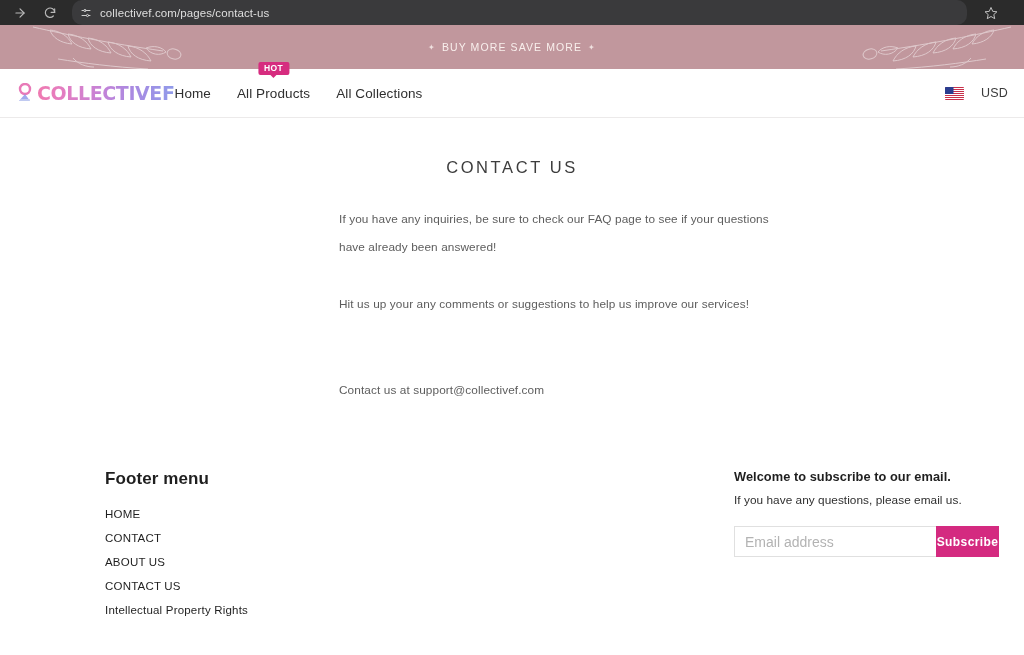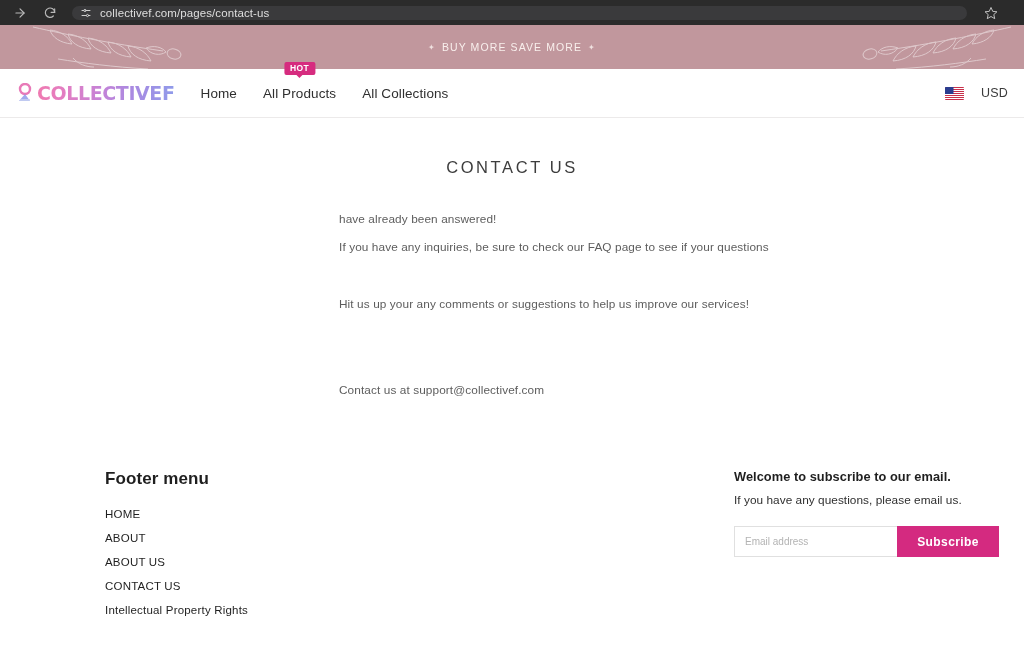--- a/index.html
+++ b/index.html
@@ -22,21 +22,21 @@
   }
   .nav-btn {
     width: 20px; height: 20px;
     display: flex; align-items: center; justify-content: center;
     color: #b9b9b9;
     flex: 0 0 auto;
   }
   .nav-btn svg { display: block; }
   .omnibox {
     flex: 1 1 auto;
-    height: 14px;
+    height: 25px;
     background: #3a3a3c;
     border-radius: 10px;
     display: flex;
     align-items: center;
     padding: 0 8px;
     gap: 8px;
     margin-left: 2px;
     max-width: 895px;
   }
   .omnibox .site-icon { color: #cfcfcf; display: flex; align-items: center; }
@@ -87,21 +87,20 @@
     border-bottom: 1px solid #eceaea;
     display: flex;
     align-items: center;
     padding: 0 16px;
     position: relative;
   }
   .logo-wrap {
     display: flex;
     align-items: center;
     gap: 3px;
-    margin-right: 26px;
   }
   .logo-mark { display: block; }
   .logo-text {
     font-size: 19px;
     font-weight: 700;
     letter-spacing: -0.4px;
     background: linear-gradient(92deg, #f07ab0 0%, #e17ec4 22%, #c383d8 48%, #a88ae2 70%, #8f9bea 100%);
     -webkit-background-clip: text;
     background-clip: text;
     color: transparent;
@@ -214,21 +213,21 @@
     color: #2f2f2f;
     letter-spacing: 0.05px;
     margin-bottom: 19px;
   }
   .subscribe-row { display: flex; height: 31px; }
   .email-input {
     flex: 1 1 auto;
     border: 1px solid #e0e0e0;
     border-right: none;
     padding: 0 10px;
-    font-size: 10px;
+    font-size: 14px;
     color: #333;
     font-family: "Liberation Sans", sans-serif;
     background: #fff;
     outline: none;
   }
   .email-input::placeholder { color: #b3b3b3; }
   .subscribe-btn {
     width: 102px;
     border: none;
     background: #d42a80;
@@ -350,36 +349,36 @@
       <rect width="17" height="14" fill="#2a3d8f"></rect>
     </svg>
     <span class="currency-label">USD</span>
   </div>
 </header>
 
 <main class="page-main">
   <h1 class="page-title">CONTACT US</h1>
 
   <div class="body-copy">
+    <p>If you have any inquiries, be sure to check our FAQ page to see if your questions</p>
     <p>have already been answered!</p>
-    <p>If you have any inquiries, be sure to check our FAQ page to see if your questions</p>
     <div class="spacer-line"></div>
     <p>Hit us up your any comments or suggestions to help us improve our services!</p>
     <div class="spacer-line"></div>
     <div class="spacer-line"></div>
     <p>Contact us at support@collectivef.com</p>
   </div>
 </main>
 
 <footer class="site-footer">
   <div class="footer-menu">
     <div class="footer-heading">Footer menu</div>
     <ul class="footer-links">
       <li>HOME</li>
-      <li>ABOUT</li>
+      <li>CONTACT</li>
       <li>ABOUT US</li>
       <li>CONTACT US</li>
       <li>Intellectual Property Rights</li>
     </ul>
   </div>
 
   <div class="newsletter">
     <div class="newsletter-title">Welcome to subscribe to our email.</div>
     <div class="newsletter-sub">If you have any questions, please email us.</div>
     <div class="subscribe-row">

